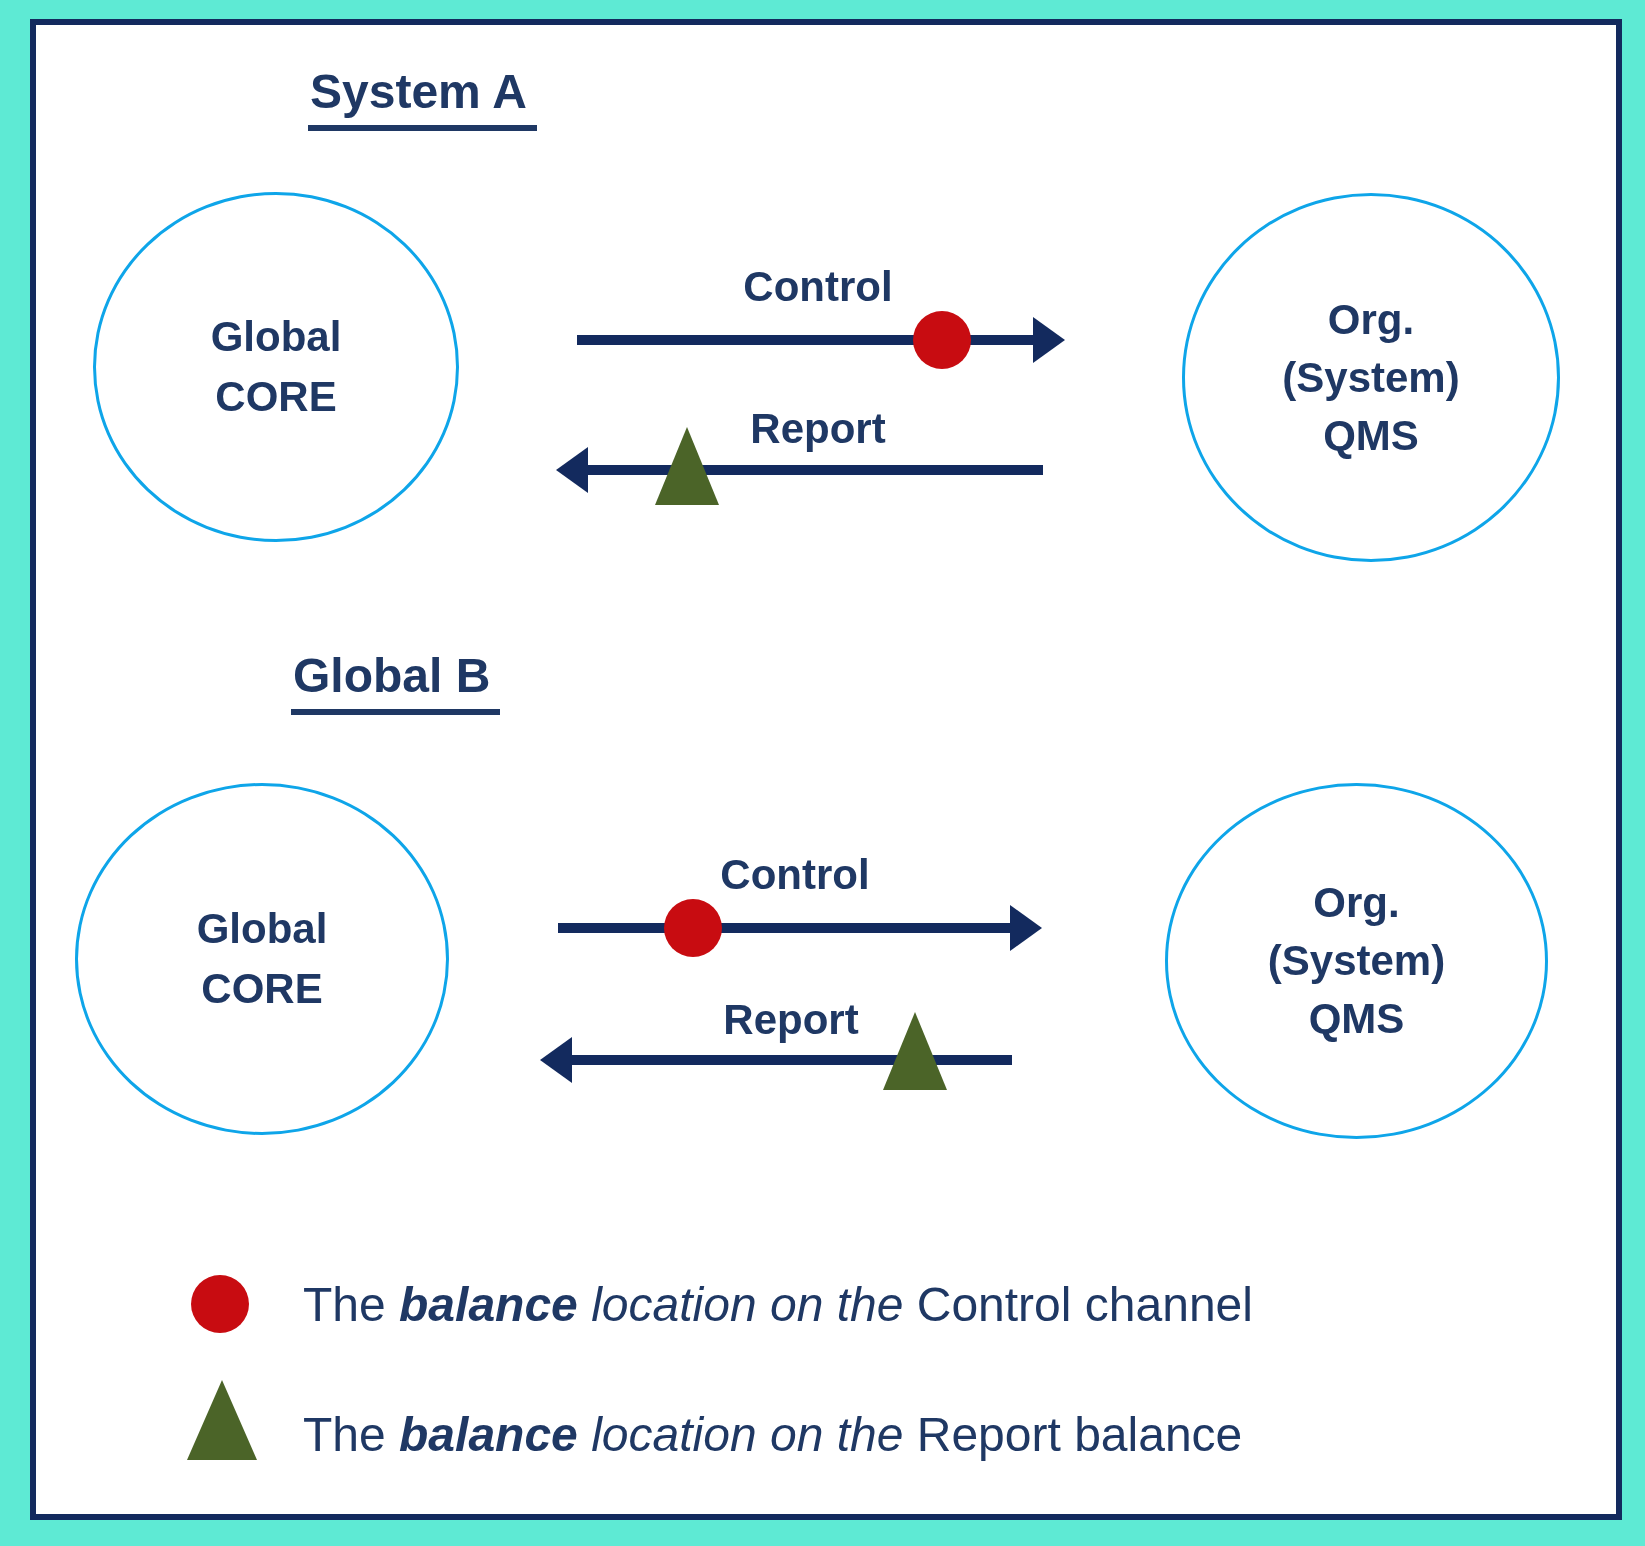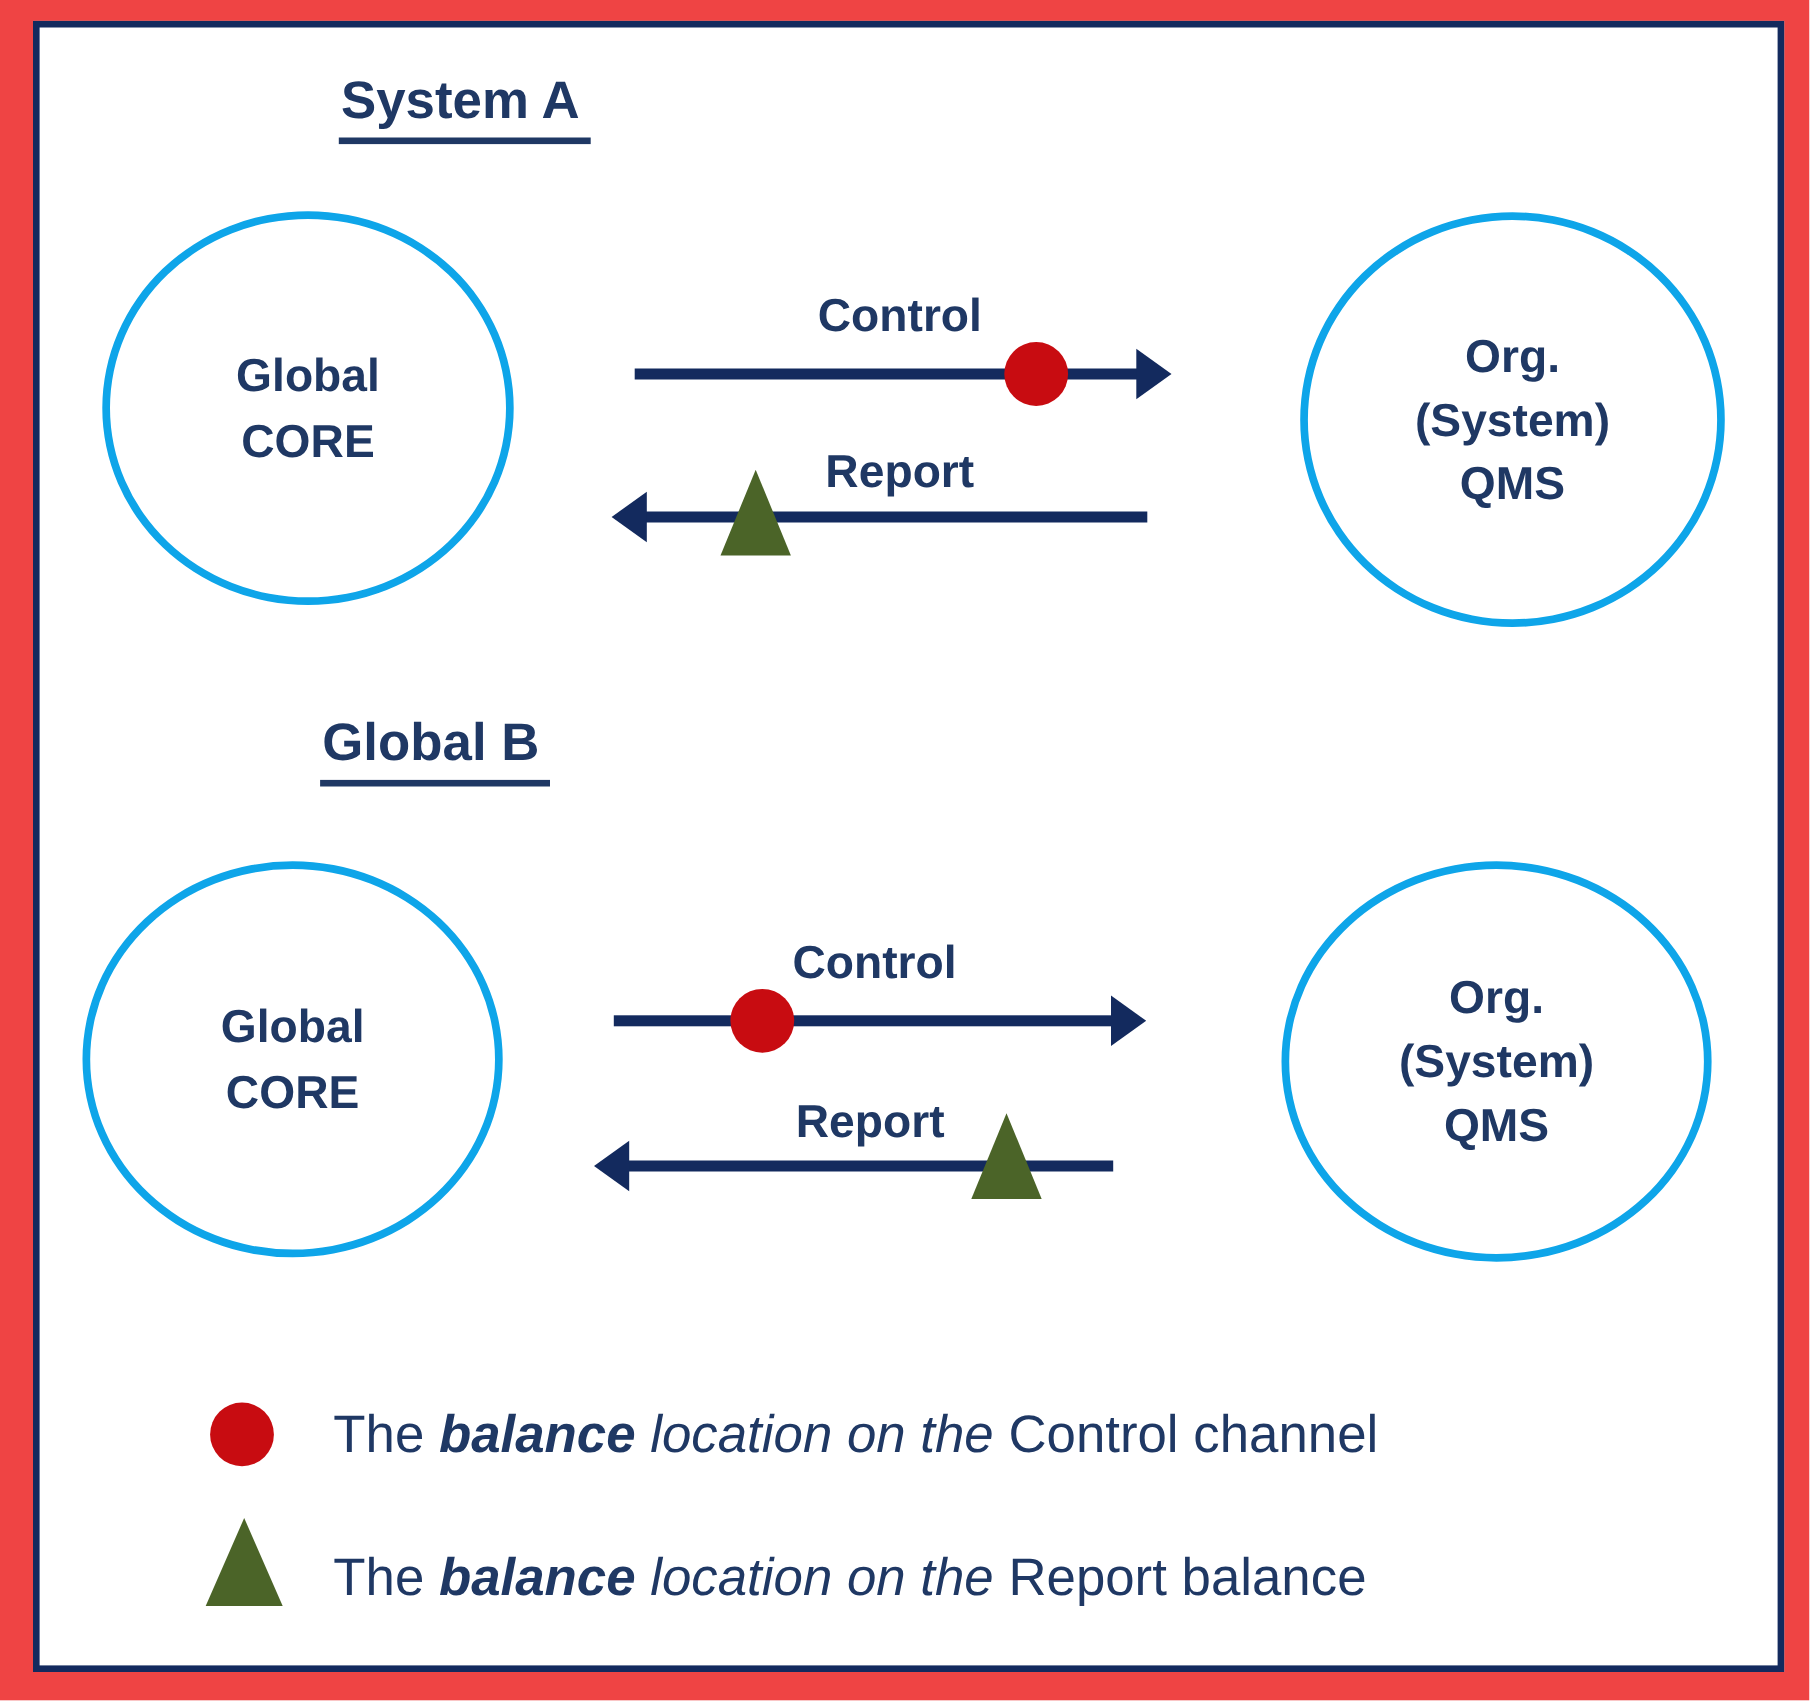--- a/index.html
+++ b/index.html
@@ -1,35 +1,35 @@
 <!DOCTYPE html>
 <html><head>
 <meta charset="utf-8">
 <style>
   html,body{margin:0;padding:0;background:#ffffff;}
   .canvas{
     position:relative;
     width:1645px;height:1546px;
-    background:#ef4444;
+    background:#5eead4;
     font-family:"Liberation Sans", sans-serif;
     color:#1f3864;
     overflow:hidden;
   }
   .frame{
     position:absolute;left:30px;top:19px;width:1580px;height:1489px;
     border:6px solid #132a5e;background:#ffffff;
   }
   .sys-title{
     position:absolute;
     font-size:48px;font-weight:bold;color:#1f3864;
     border-bottom:6px solid #1f3864;padding:0 10px 6px 2px;
     white-space:nowrap;
   }
   .node-circle{
-    position:absolute;border:7px solid #0ea5e9;border-radius:50%;
+    position:absolute;border:3px solid #0ea5e9;border-radius:50%;
     display:flex;align-items:center;justify-content:center;
     background:#ffffff;text-align:center;
   }
   .node-text{
     font-size:42px;font-weight:bold;line-height:60px;color:#1f3864;
   }
   .arrow-line{position:absolute;height:10px;background:#132a5e;}
   .arrow-head-right{
     position:absolute;width:0;height:0;
     border-top:23px solid transparent;border-bottom:23px solid transparent;

